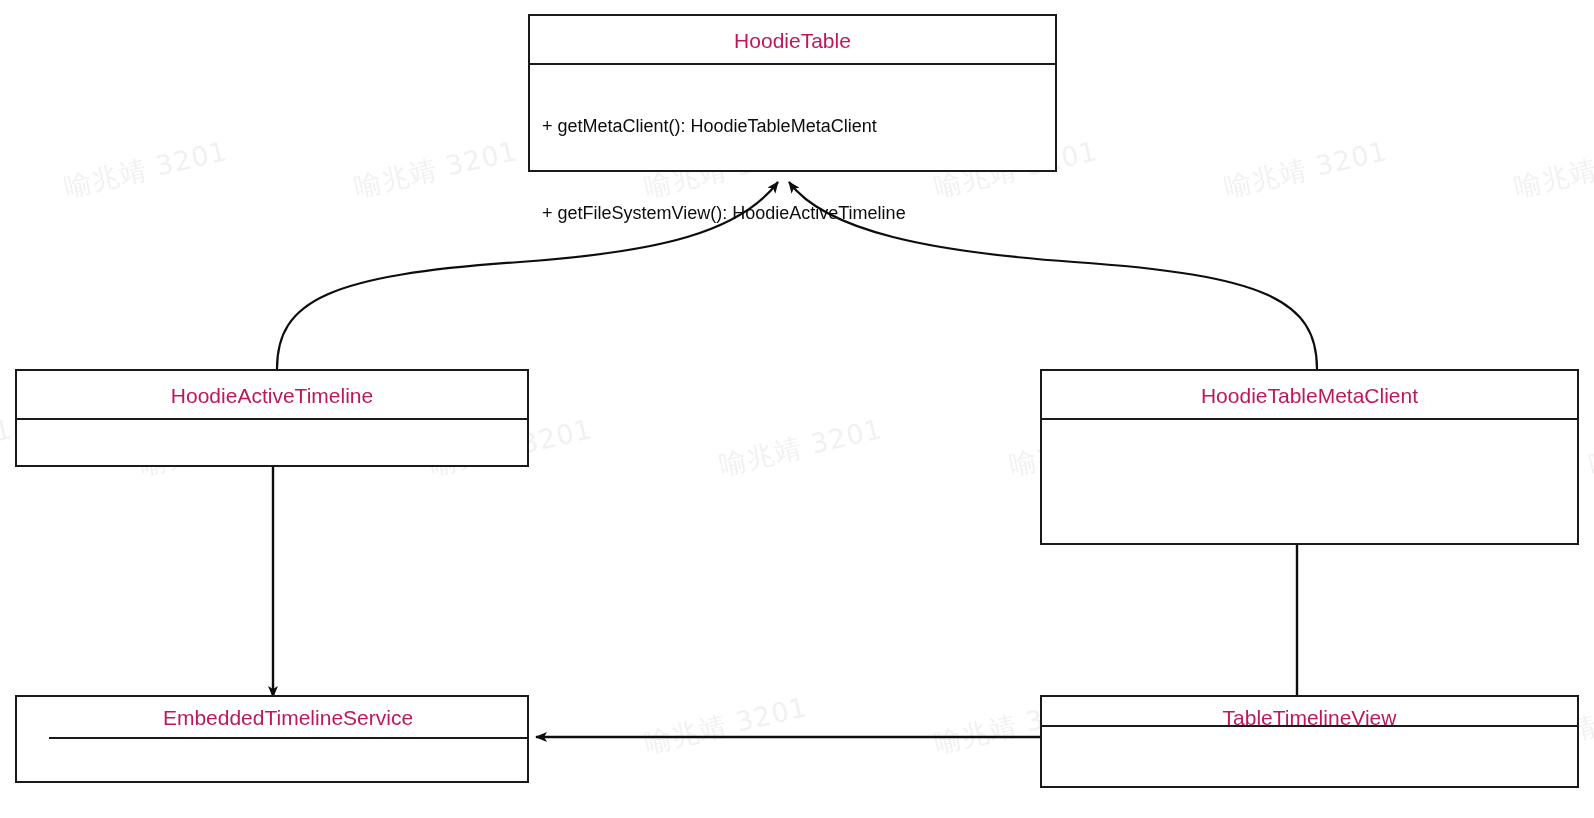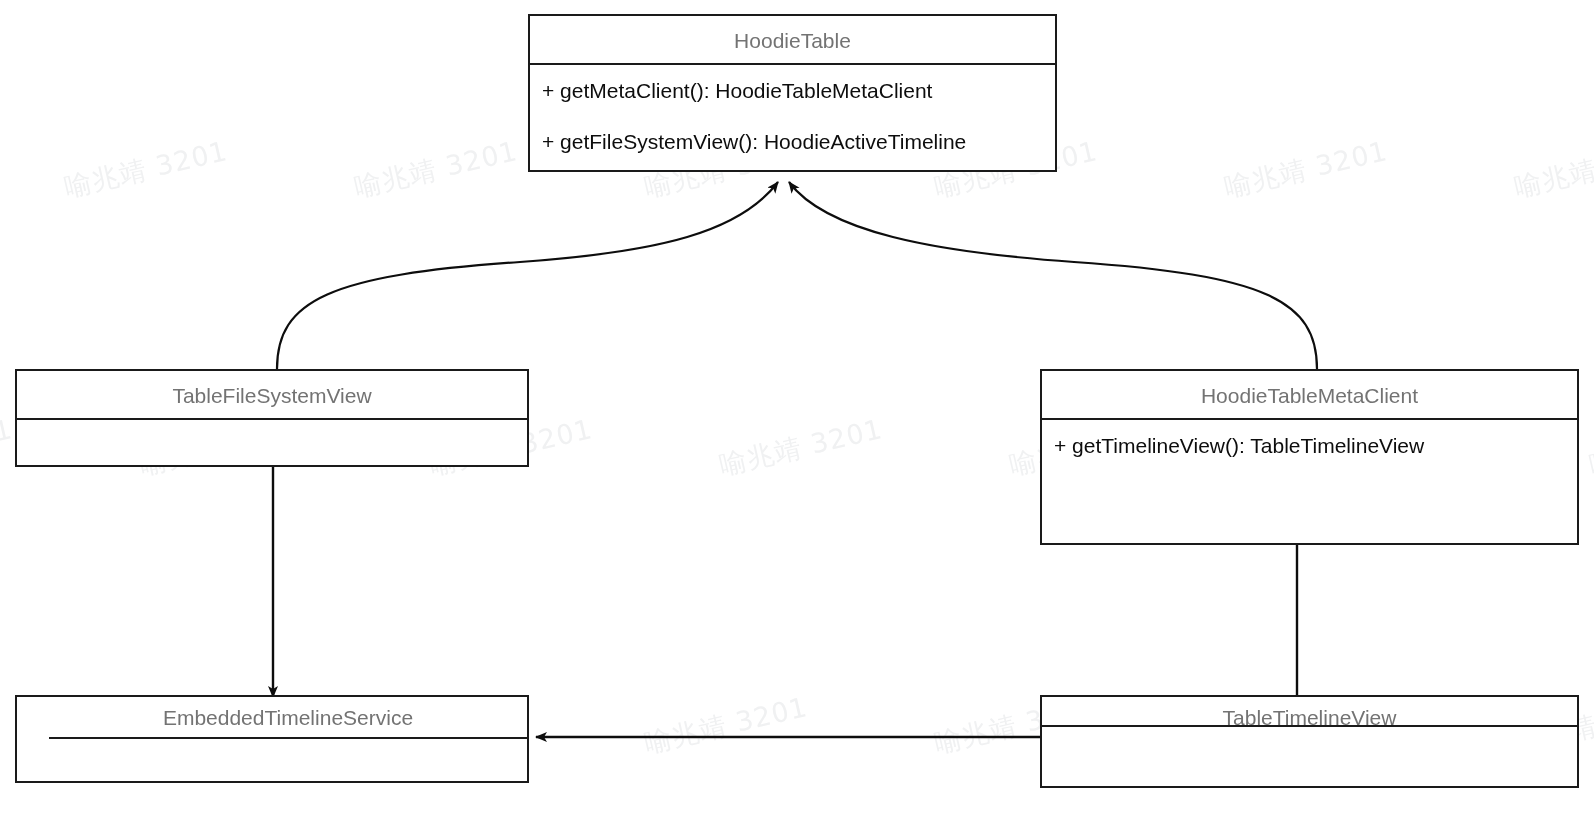--- a/index.html
+++ b/index.html
@@ -56,37 +56,38 @@
     background: #ffffff;
     border: 2px solid #1a1a1a;
     z-index: 2;
   }
   .class-name-row {
     box-sizing: border-box;
     height: 49px;
     line-height: 49px;
     text-align: center;
     font-size: 21px;
-    color: #737373;
+    color: #be185d;
     border-bottom: 2px solid #1a1a1a;
     white-space: nowrap;
     overflow: hidden;
   }
   .members {
     box-sizing: border-box;
   }
   .member-row {
     box-sizing: border-box;
     height: 51px;
     line-height: 51px;
     padding-left: 12px;
-    font-size: 21px;
+    font-size: 18px;
     color: #0d0d0d;
     white-space: nowrap;
     overflow: hidden;
+    margin-top: 36px;
   }
   .member-row + .member-row {
     border-top: none;
   }
   .empty-compartment {
     box-sizing: border-box;
   }
 </style>
 </head>
 <body>
@@ -135,28 +136,27 @@
 
   <div class="class-box" style="left:528px; top:14px; width:529px; height:158px;">
     <div class="class-name-row">HoodieTable</div>
     <div class="members">
       <div class="member-row">+ getMetaClient(): HoodieTableMetaClient</div>
       <div class="member-row">+ getFileSystemView(): HoodieActiveTimeline</div>
     </div>
   </div>
 
   <div class="class-box" style="left:15px; top:369px; width:514px; height:98px;">
-    <div class="class-name-row">TableFileSystemView</div>
+    <div class="class-name-row">HoodieActiveTimeline</div>
     <div class="members empty-compartment" style="height:47px;"></div>
   </div>
 
   <div class="class-box" style="left:1040px; top:369px; width:539px; height:176px;">
     <div class="class-name-row">HoodieTableMetaClient</div>
     <div class="members">
-      <div class="member-row">+ getTimelineView(): TableTimelineView</div>
     </div>
   </div>
 
   <div class="class-box" style="left:15px; top:695px; width:514px; height:88px;padding-left:32px;">
     <div class="class-name-row" style="height:42px; line-height:42px;">EmbeddedTimelineService</div>
     <div class="members empty-compartment" style="height:42px;"></div>
   </div>
 
   <div class="class-box" style="left:1040px; top:695px; width:539px; height:93px;">
     <div class="class-name-row" style="height:30px; line-height:42px;">TableTimelineView</div>

